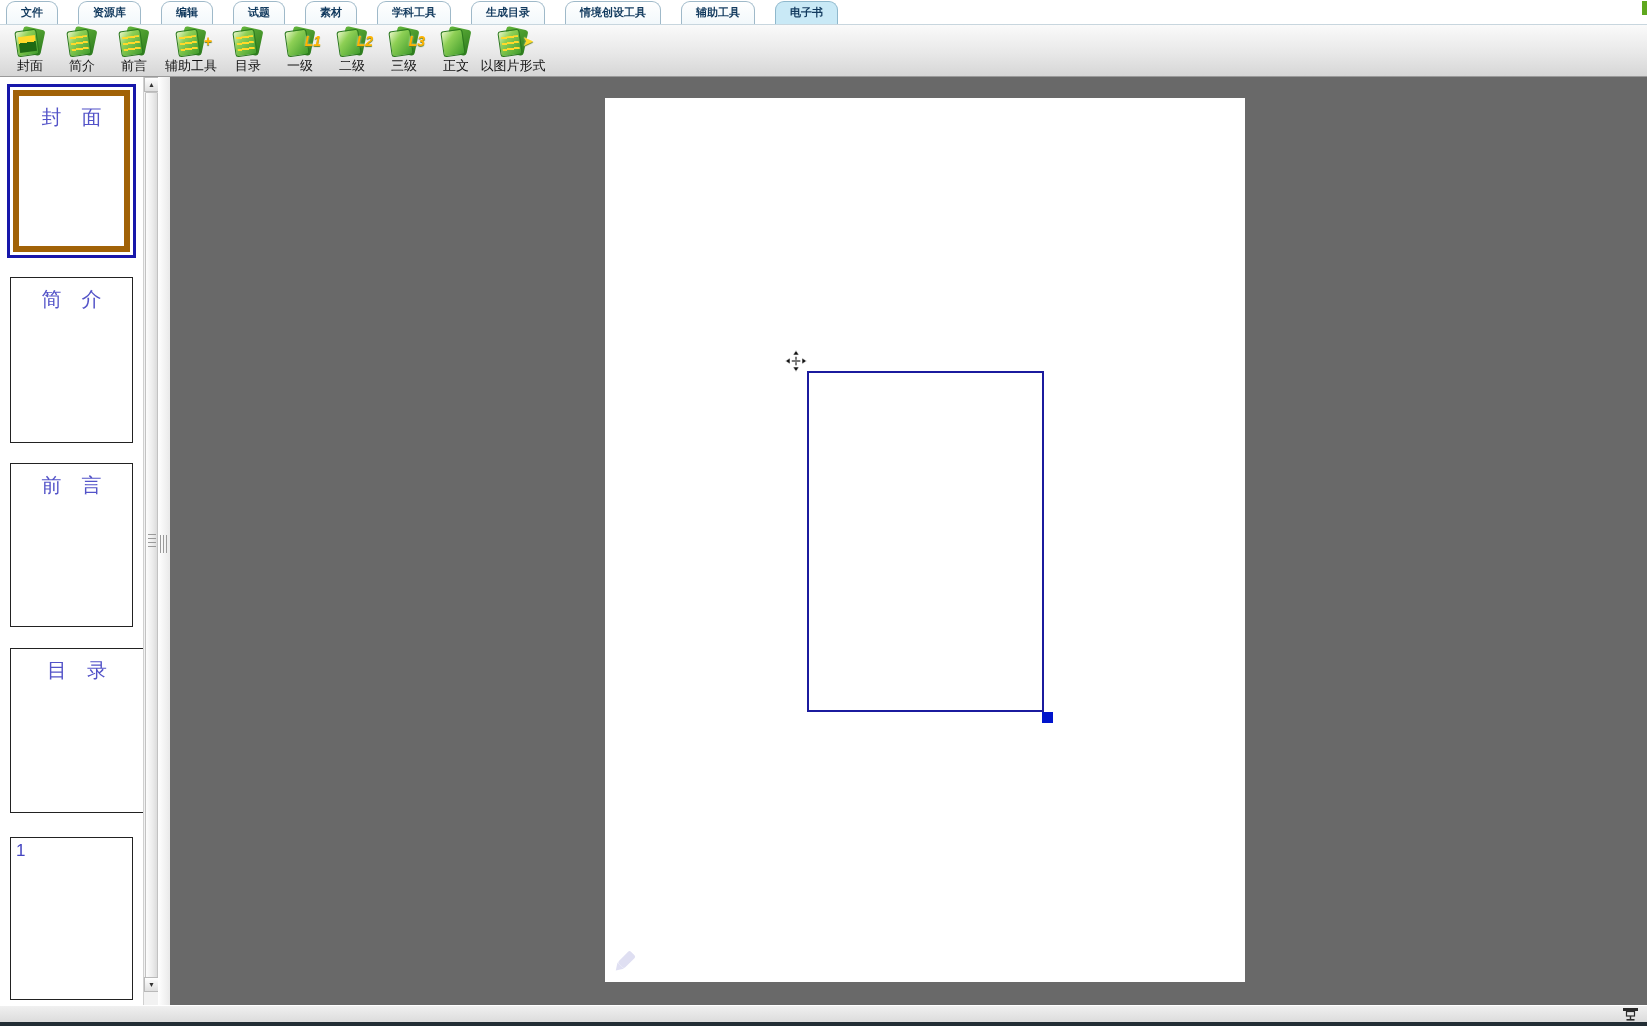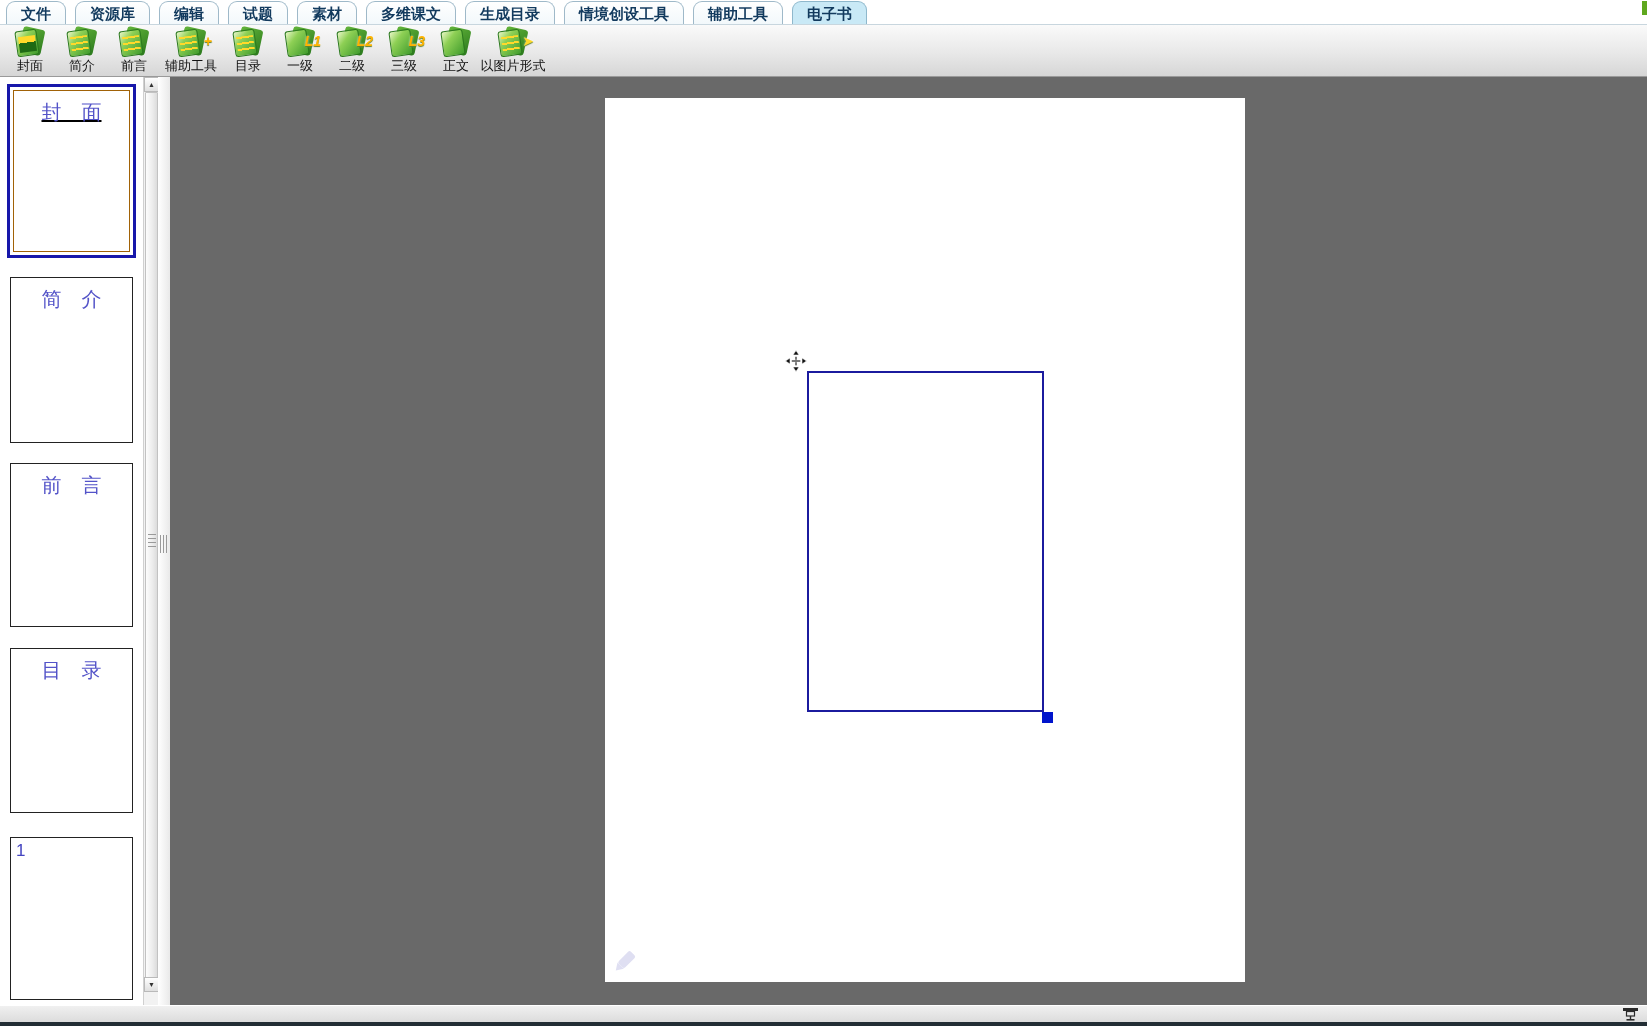--- a/index.html
+++ b/index.html
@@ -3,24 +3,24 @@
 <meta charset="utf-8">
 <style>
   * { margin:0; padding:0; box-sizing:border-box; }
   html,body { width:1647px; height:1026px; overflow:hidden;
     font-family:"Liberation Sans","DejaVu Sans",sans-serif; }
   .window { position:relative; width:1647px; height:1026px; background:#fff; }
 
   
   .tabbar { position:absolute; left:0; top:0; width:1647px; height:24px;
     background:#ffffff; display:flex; align-items:flex-end; padding-left:6px; }
-  .tab { position:relative; height:23px; padding:3px 14px 0 14px; margin-right:9px;
+  .tab { position:relative; height:23px; padding:3px 14px 0 14px; margin-right:20px;
     border:1px solid #9fb9c9; border-bottom:none; border-radius:9px 9px 0 0;
     background:linear-gradient(to bottom,#ffffff,#f2f8fb);
-    font-size:15px; font-weight:bold; color:#123a5e; white-space:nowrap; cursor:default; }
+    font-size:11px; font-weight:bold; color:#123a5e; white-space:nowrap; cursor:default; }
   .tab.active { background:#c9e9f6; border-color:#8fb8cc; }
   .corner-chip { position:absolute; right:0; top:1px; width:5px; height:14px; background:#5fa81e; }
 
   
   .toolbar { position:absolute; left:0; top:24px; width:1647px; height:53px;
     background:linear-gradient(to bottom,#fafafa,#e8e8e8 55%,#d6d6d6);
     border-top:1px solid #c8d6de; border-bottom:1px solid #9a9a9a;
     display:flex; align-items:flex-start; padding:2px 0 0 4px; }
   .tool-btn { width:52px; height:48px; display:flex; flex-direction:column;
     align-items:center; justify-content:flex-start; cursor:pointer; }
@@ -43,21 +43,21 @@
   .tool-label { margin-top:16px; font-size:13px; color:#111; white-space:nowrap; }
 
   
   .content { position:absolute; left:0; top:77px; width:1647px; height:928px; }
 
   .thumb-panel { position:absolute; left:0; top:0; width:143px; height:928px;
     background:#ffffff; }
   .thumb { position:absolute; background:#fff; cursor:pointer; }
   .thumb.plain { border:1px solid #222; }
   .thumb.selected { border:3px solid #1717aa; padding:3px; }
-  .thumb-inner { width:100%; height:100%; border:1px solid #a16207;text-decoration:underline; }
+  .thumb-inner { width:100%; height:100%; border:6px solid #a16207; }
   .thumb-title { margin-top:8px; text-align:center; font-size:20px; color:#5353c8; }
   .thumb-pagenum { margin:3px 0 0 5px; text-align:left; font-size:17px; color:#4444c0; }
 
   
   .vscroll { position:absolute; left:143px; top:0; width:15px; height:928px;
     background:#f2f2f2; border-left:1px solid #d0d0d0; }
   .vs-btn { position:absolute; left:0; width:15px; height:15px;
     background:linear-gradient(to bottom,#ffffff,#dfdfdf); border:1px solid #b9b9b9;
     font-size:7px; color:#333; text-align:center; line-height:14px; cursor:pointer; }
   .vs-up { top:0; }
@@ -99,21 +99,21 @@
 <body>
 
 <div class="window">
 
   <div class="tabbar">
     <div class="tab">文件</div>
     <div class="tab">资源库</div>
     <div class="tab">编辑</div>
     <div class="tab">试题</div>
     <div class="tab">素材</div>
-    <div class="tab">多维课文</div>
+    <div class="tab">学科工具</div>
     <div class="tab">生成目录</div>
     <div class="tab">情境创设工具</div>
     <div class="tab">辅助工具</div>
     <div class="tab active">电子书</div>
     <div class="corner-chip"></div>
   </div>
 
   <div class="toolbar">
     <div class="tool-btn">
       <div class="tool-icon pic">
@@ -210,21 +210,21 @@
         <div class="thumb-inner">
           <div class="thumb-title">封　面</div>
         </div>
       </div>
       <div class="thumb plain" style="left:10px; top:386px; width:123px; height:164px;">
         <div class="thumb-title">前　言</div>
       </div>
       <div class="thumb plain" style="left:10px; top:200px; width:123px; height:166px;">
         <div class="thumb-title">简　介</div>
       </div>
-      <div class="thumb plain" style="left:10px; top:571px; width:123px; height:165px;">
+      <div class="thumb plain" style="left:10px; top:571px; width:134px; height:165px;">
         <div class="thumb-title">目　录</div>
       </div>
       <div class="thumb plain" style="left:10px; top:760px; width:123px; height:163px;">
         <div class="thumb-pagenum">1</div>
       </div>
     </div>
 
     <div class="vscroll">
       <div class="vs-btn vs-up">▲</div>
       <div class="vs-thumb">

